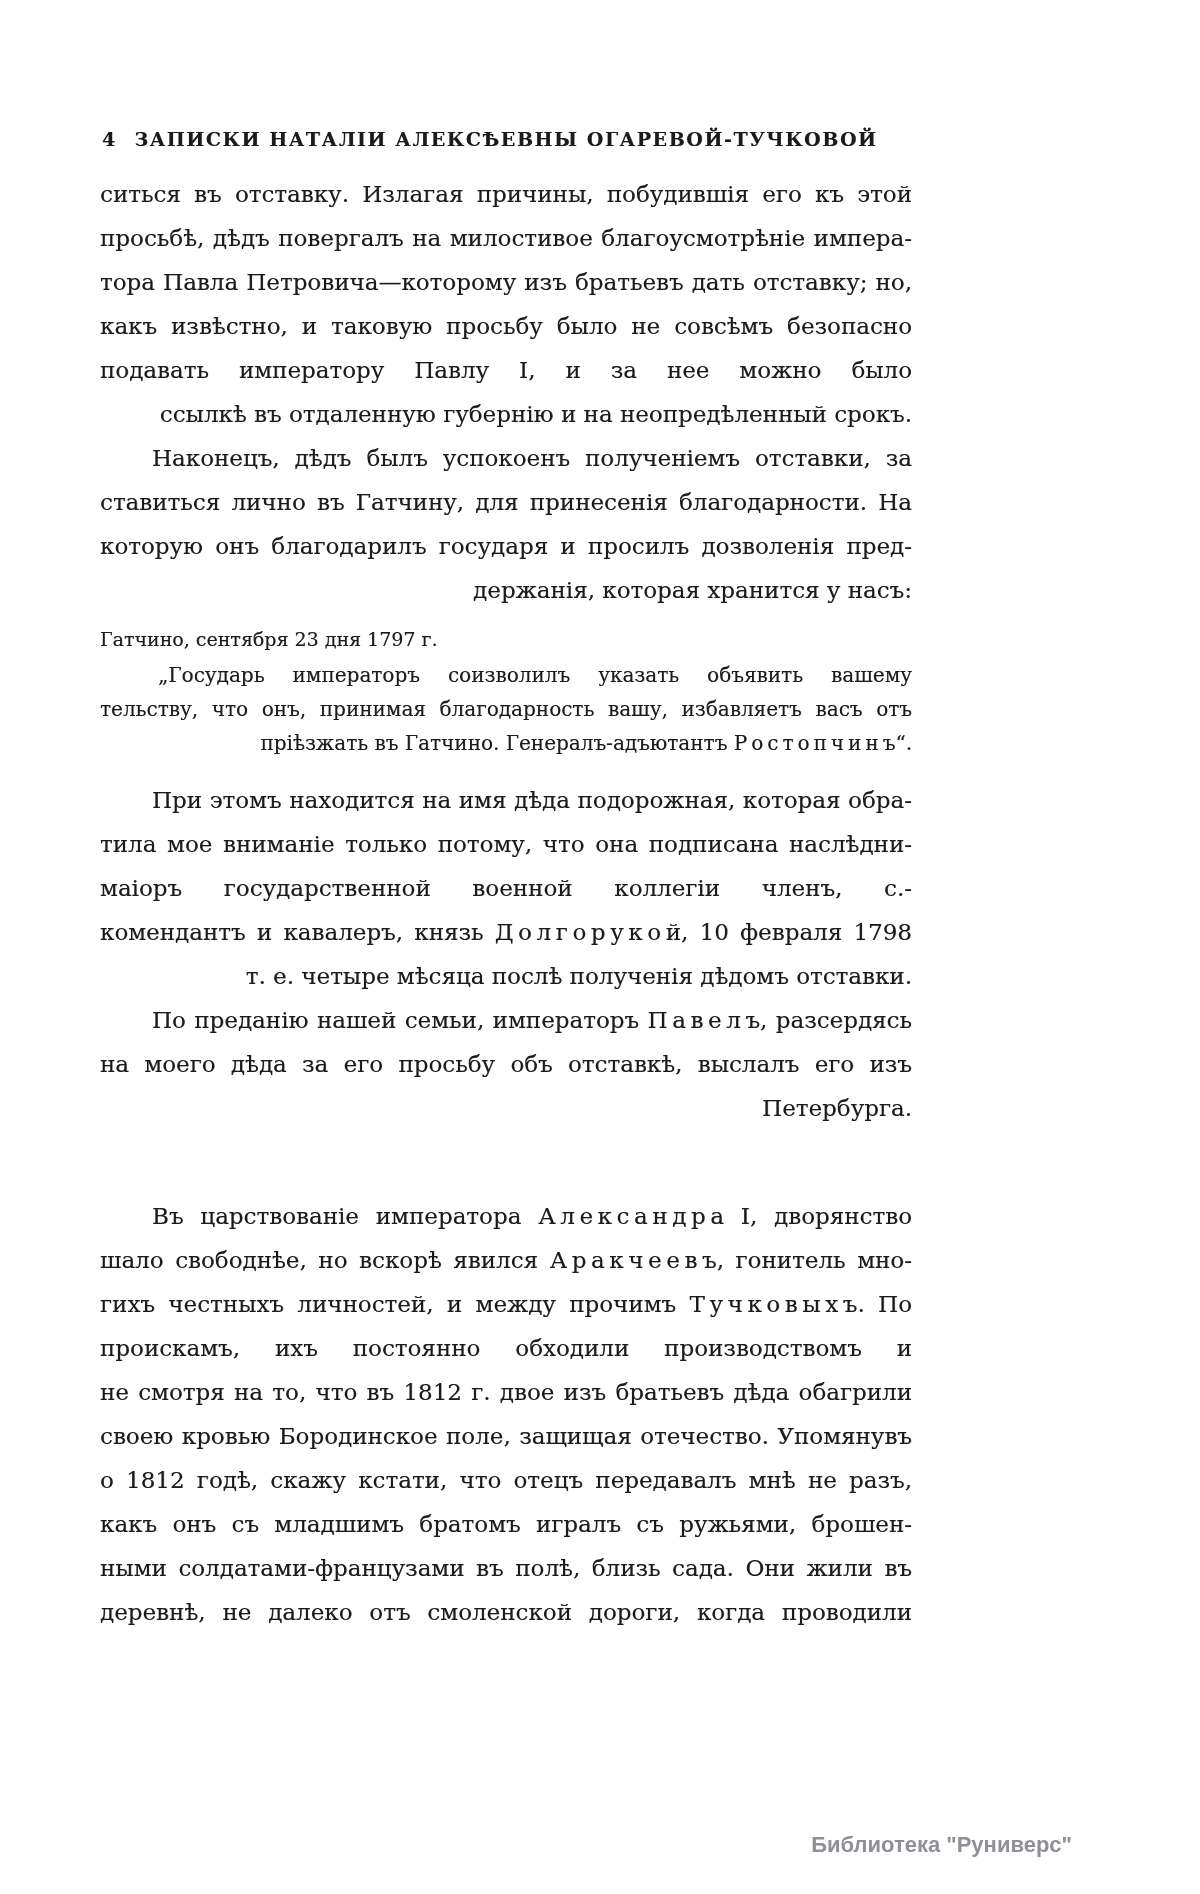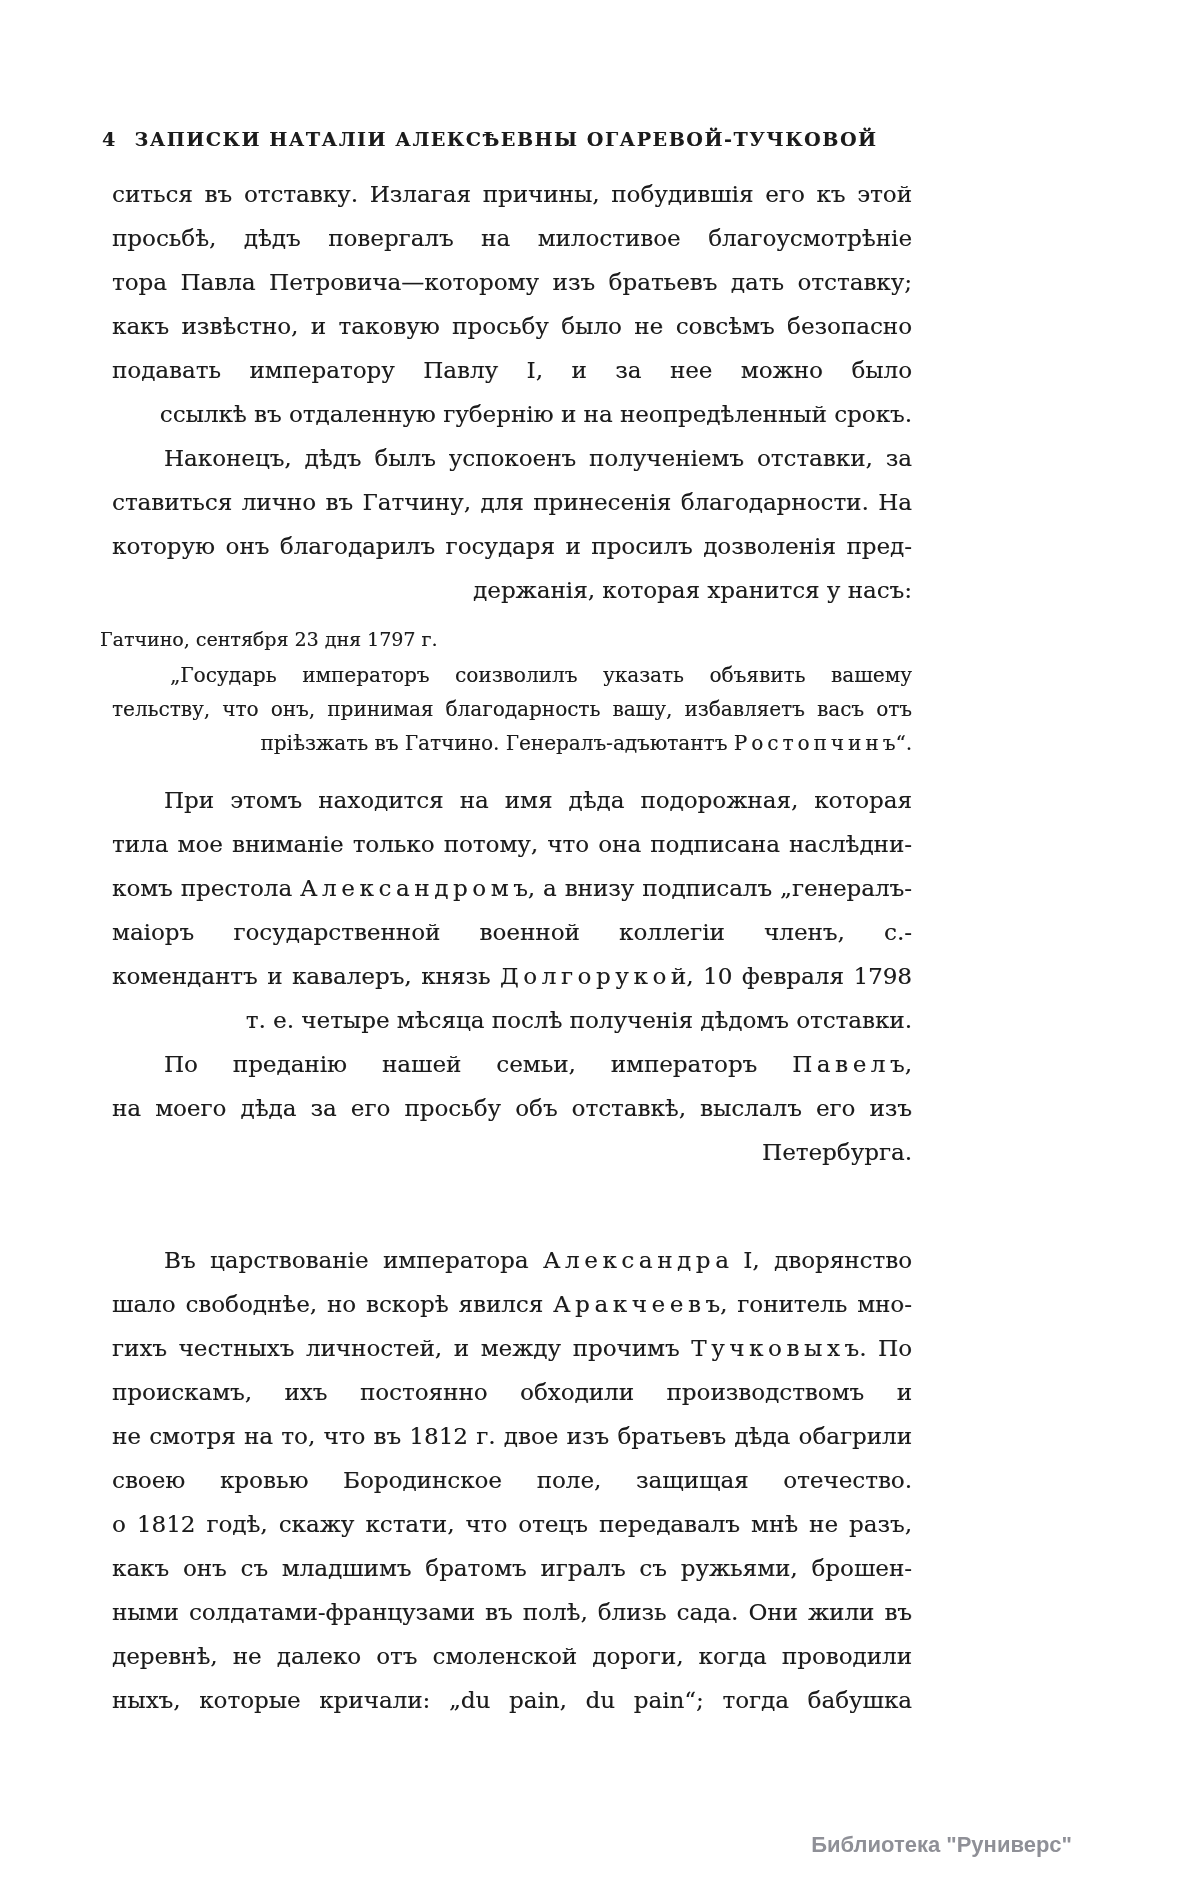--- a/index.html
+++ b/index.html
@@ -45,21 +45,21 @@
   }
   .para { margin: 0; }
   .para.brk { margin-top: 64px; }
   .ln {
     height: 44px;
     line-height: 44px;
     overflow: hidden;
     text-align: right;
     white-space: normal;
   }
-  .ln.just { text-align: justify; margin-left: 12px; }
+  .ln.just { text-align: justify; }
   .ln.just::after {
     content: "";
     display: inline-block;
     width: 100%;
     height: 0;
     vertical-align: top;
   }
   .ln.ind { text-indent: 52px; }
   
   .para.letter { margin: 10px 0 18px 0; }
@@ -113,40 +113,38 @@
       </div>
       <div class="para letter">
         <div class="dateline">Гатчино, сентября 23 дня 1797 г.</div>
         <div class="ln just ind">„Государь императоръ соизволилъ указать объявить вашему превосходи-</div>
         <div class="ln just">тельству, что онъ, принимая благодарность вашу, избавляетъ васъ отъ труда</div>
         <div class="ln">пріѣзжать въ Гатчино. Генералъ-адъютантъ Р о с т о п ч и н ъ“.</div>
       </div>
       <div class="para body">
         <div class="ln just ind">При этомъ находится на имя дѣда подорожная, которая обра-</div>
         <div class="ln just">тила мое вниманіе только потому, что она подписана наслѣдни-</div>
-        <div class="ln just">комъ престола А л е к с а н д р о м ъ, а внизу подписалъ „генералъ-</div>
         <div class="ln just">маіоръ государственной военной коллегіи членъ, с.-петербургскій</div>
         <div class="ln just">комендантъ и кавалеръ, князь Д о л г о р у к о й, 10 февраля 1798 г.“,</div>
         <div class="ln">т. е. четыре мѣсяца послѣ полученія дѣдомъ отставки.</div>
       </div>
       <div class="para body">
         <div class="ln just ind">По преданію нашей семьи, императоръ П а в е л ъ, разсердясь</div>
         <div class="ln just">на моего дѣда за его просьбу объ отставкѣ, выслалъ его изъ</div>
         <div class="ln">Петербурга.</div>
       </div>
       <div class="para body brk">
         <div class="ln just ind">Въ царствованіе императора А л е к с а н д р а I, дворянство ды-</div>
         <div class="ln just">шало свободнѣе, но вскорѣ явился А р а к ч е е в ъ, гонитель мно-</div>
         <div class="ln just">гихъ честныхъ личностей, и между прочимъ Т у ч к о в ы х ъ. По его</div>
         <div class="ln just">проискамъ, ихъ постоянно обходили производствомъ и наградами,</div>
         <div class="ln just">не смотря на то, что въ 1812 г. двое изъ братьевъ дѣда обагрили</div>
         <div class="ln just">своею кровью Бородинское поле, защищая отечество. Упомянувъ</div>
         <div class="ln just">о 1812 годѣ, скажу кстати, что отецъ передавалъ мнѣ не разъ,</div>
         <div class="ln just">какъ онъ съ младшимъ братомъ игралъ съ ружьями, брошен-</div>
         <div class="ln just">ными солдатами-французами въ полѣ, близь сада. Они жили въ</div>
         <div class="ln just">деревнѣ, не далеко отъ смоленской дороги, когда проводили плѣн-</div>
-        <div class="ln just">ныхъ, которые кричали: „du pain, du pain“; тогда бабушка</div>
       </div>
     </div>
 
   <div class="watermark">Библиотека "Руниверс"</div>
 
 </div>
 
 </body></html>

